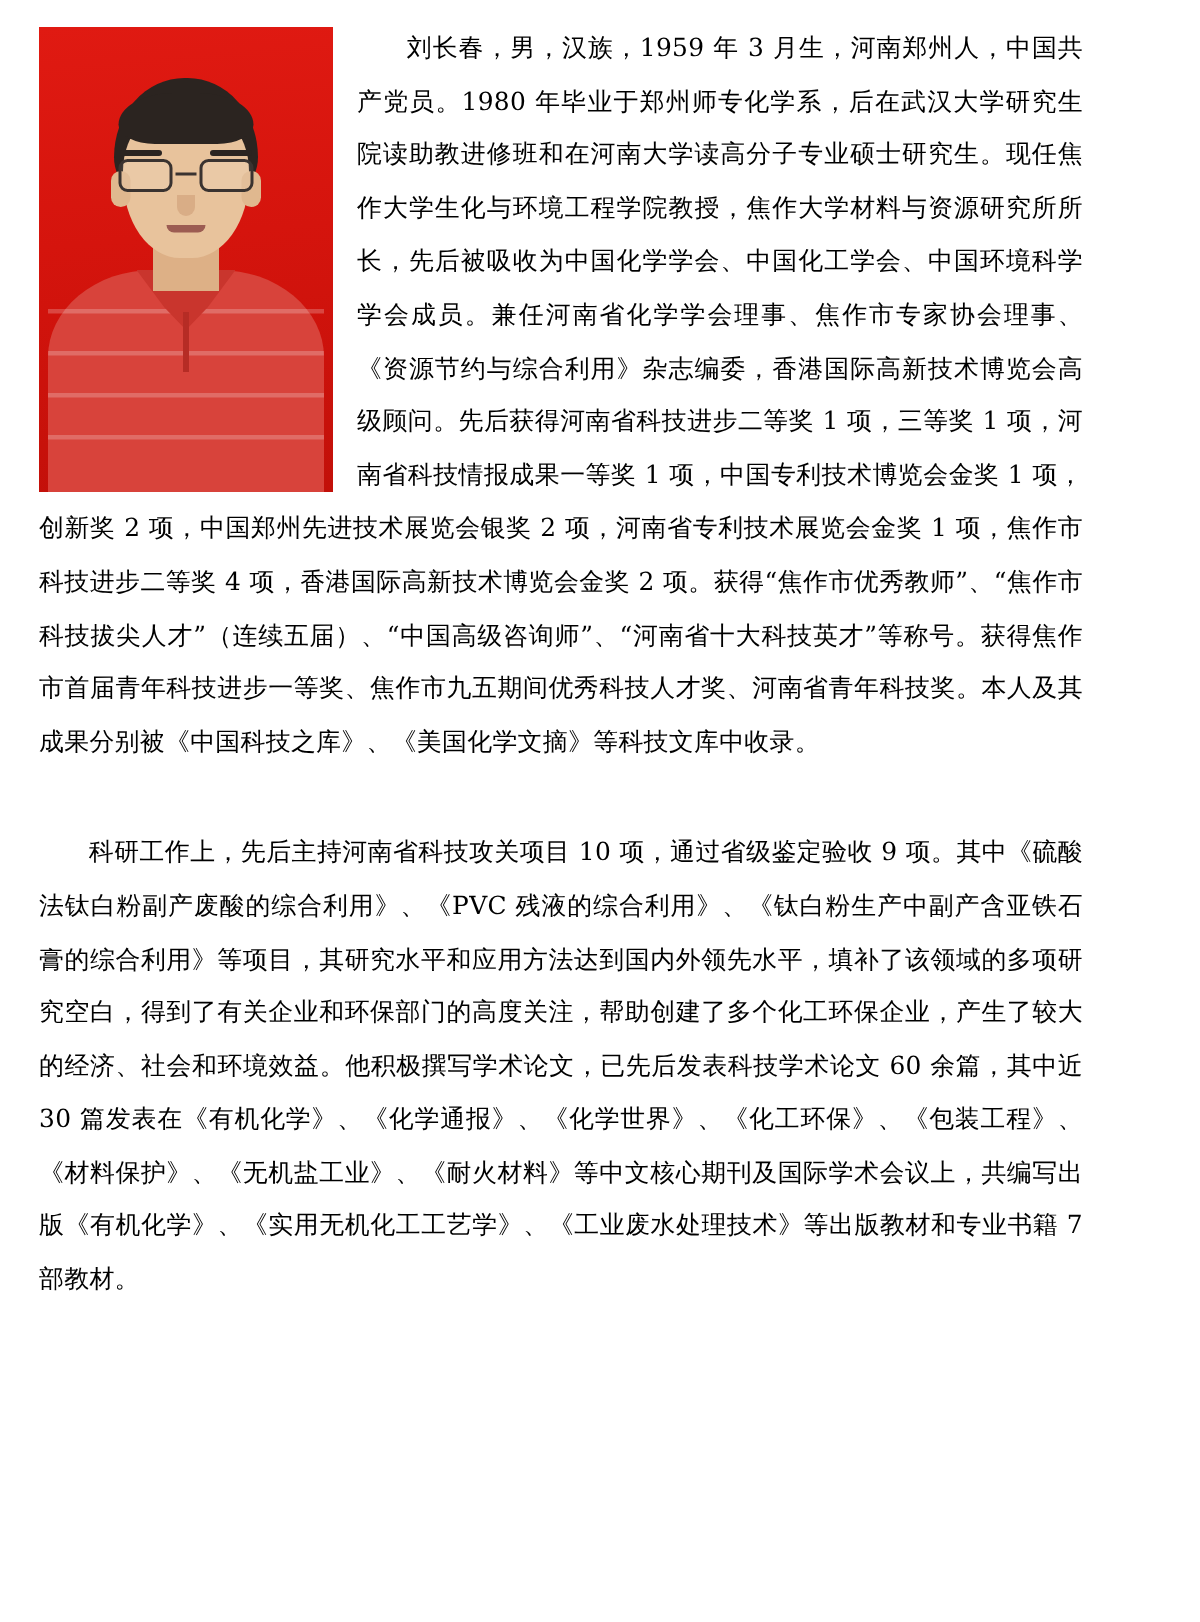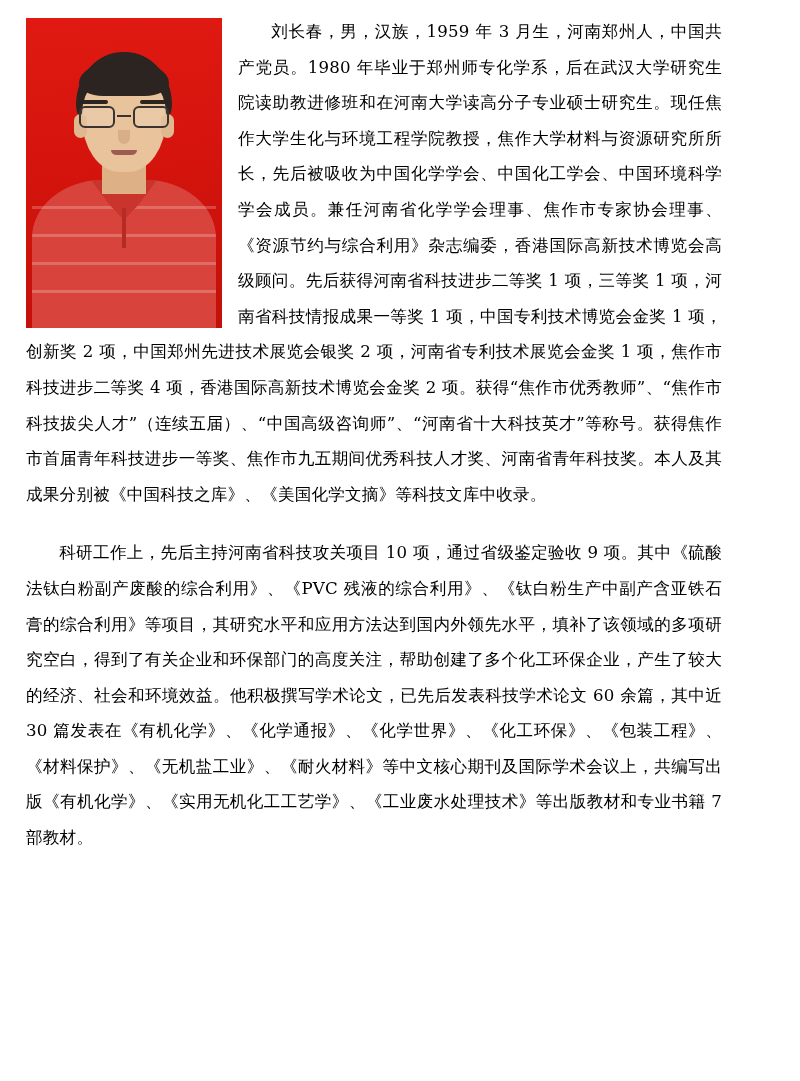--- a/index.html
+++ b/index.html
@@ -181,21 +181,21 @@
     line-height: 35.6px;
     text-align: justify;
     text-justify: inter-ideograph;
     letter-spacing: 0.2px;
   }
   .para {
     margin: 0;
     text-indent: 2em;
   }
   .para + .para {
-    margin-top: 23px;
+    margin-top: 38px;
   }
   .clearfix::after {
     content: "";
     display: block;
     clear: both;
   }
 </style>
 </head>
 <body>
 

